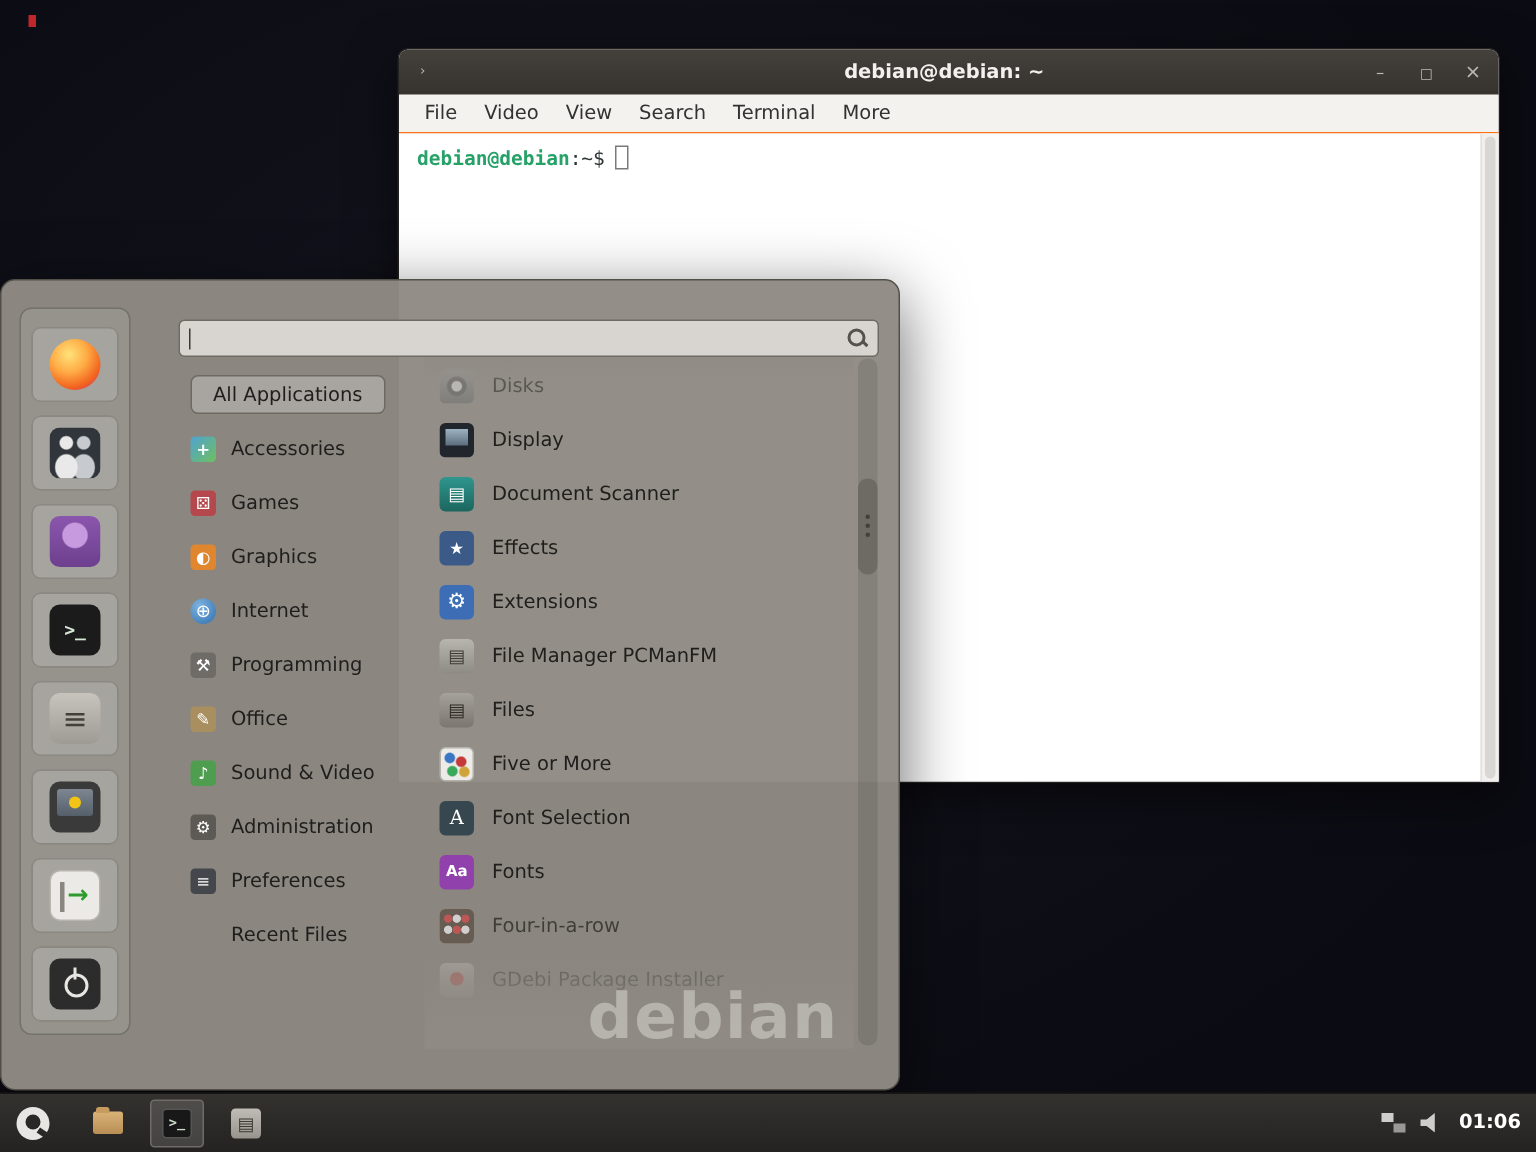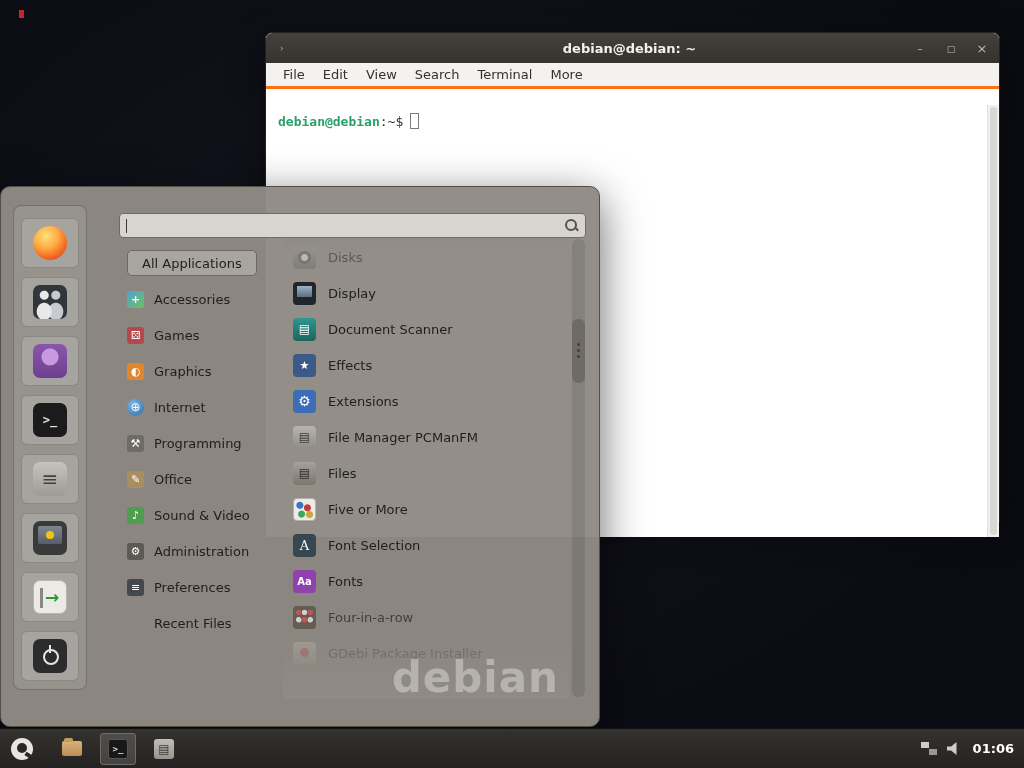--- a/index.html
+++ b/index.html
@@ -26,27 +26,27 @@
     position:absolute; left:0; right:6px; text-align:center;
     color:#f2f1ef; font-size:13px; font-weight:bold;
   }
   .win-btns{position:absolute; right:10px; top:0; height:100%; display:flex; align-items:center; gap:17px;}
   .win-btn{width:14px; text-align:center; color:#bdbab5; font-size:11px; cursor:default;}
   .btn-min::after{content:"–";}
   .btn-max::after{content:"□"; font-size:9px;}
   .btn-close::after{content:"×"; font-size:13px;}
 
   .menubar{
-    height:26px; background:#f4f2ef; border-bottom:3px solid #f97316;
+    height:26px; background:#f4f2ef; border-bottom:1px solid #f97316;
     display:flex; align-items:center; font-size:13px; color:#333230; padding-left:8px;
   }
   .menubar .mitem{padding:0 9px; line-height:26px;}
 
   .term-body{position:relative; height:432px; background:#fff;}
-  .term-line{padding:8px 12px; font-family:"DejaVu Sans Mono", monospace; font-size:13px; white-space:pre;margin-top:16px;}
+  .term-line{padding:8px 12px; font-family:"DejaVu Sans Mono", monospace; font-size:13px; white-space:pre;}
   .prompt-user{color:#26a269; font-weight:bold;}
   .prompt-path{color:#2e3436;}
   .term-cursor{
     display:inline-block; width:9px; height:16px; border:1px solid #7a7a7a;
     margin-left:7px; vertical-align:-3px; background:transparent;
   }
   .term-scrollbar{
     position:absolute; top:0; right:0; bottom:0; width:12px;
     background:#f1f0ee; border-left:1px solid #e2e0dd;
   }
@@ -246,21 +246,21 @@
       <span class="win-icon">›</span>
       <span class="title">debian@debian: ~</span>
       <span class="win-btns">
         <span class="win-btn btn-min"></span>
         <span class="win-btn btn-max"></span>
         <span class="win-btn btn-close"></span>
       </span>
     </div>
     <div class="menubar">
       <span class="mitem">File</span>
-      <span class="mitem">Edit</span>
+      <span class="mitem">Video</span>
       <span class="mitem">View</span>
       <span class="mitem">Search</span>
       <span class="mitem">Terminal</span>
       <span class="mitem">More</span>
     </div>
     <div class="term-body">
       <div class="term-line"><span class="prompt-user">debian@debian</span><span class="prompt-path">:~$</span><span class="term-cursor"></span></div>
       <div class="term-scrollbar">
         <div class="term-scroll-thumb"></div>
       </div>

